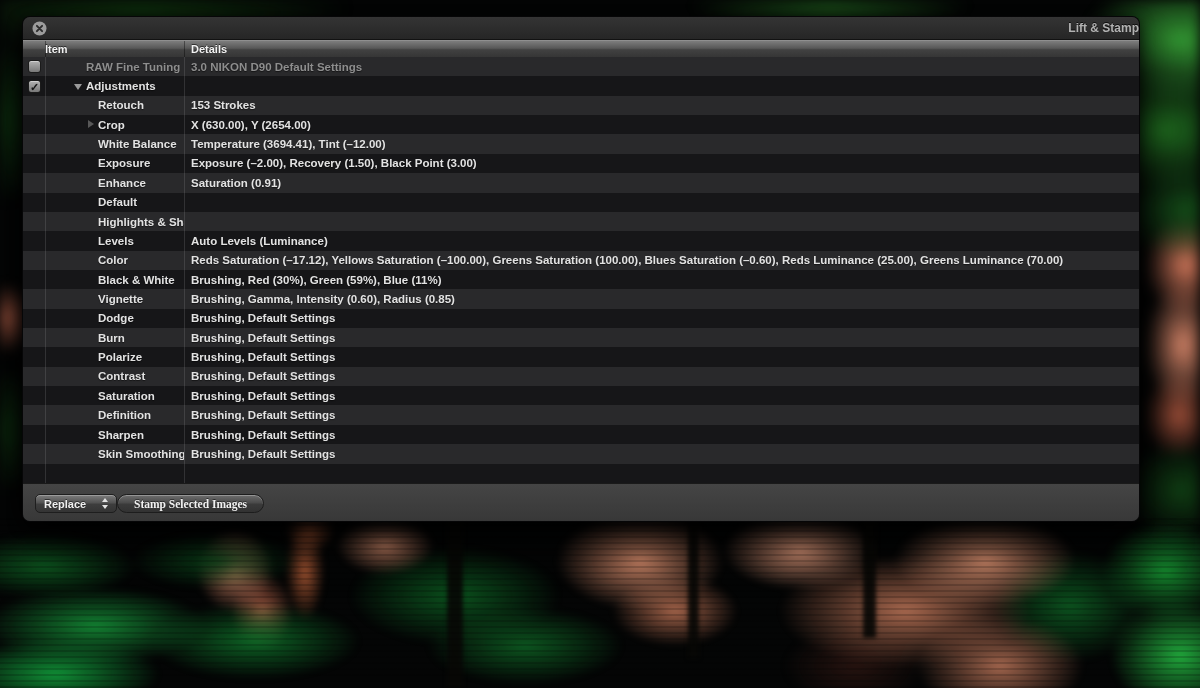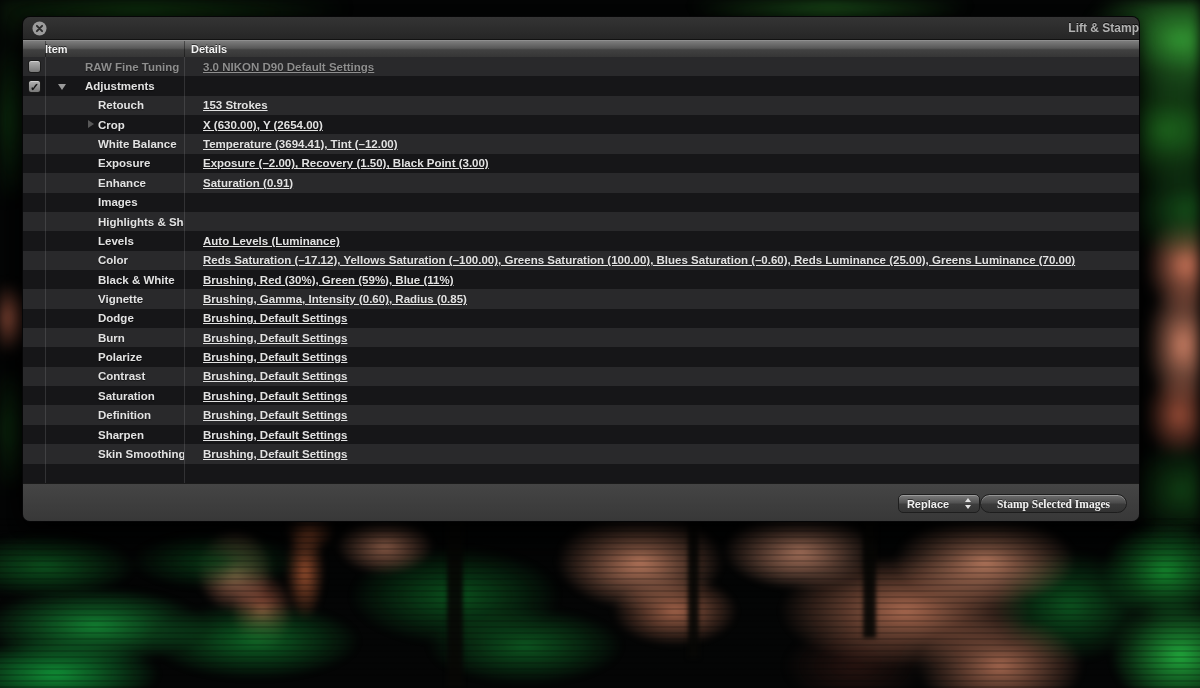--- a/index.html
+++ b/index.html
@@ -80,41 +80,41 @@
   .hc-item  { width:139px; flex:none; }
   .hc-details { flex:1; padding-left:7px; }
 
   .body { position:relative; height:426px; background:#161618; overflow:hidden; }
   .row { display:flex; align-items:center; height:19.36px; font-size:11.5px; font-weight:bold;
     color:#e2e2e2; text-shadow:0 1px 1px rgba(0,0,0,.5); }
   .row:nth-child(odd) { background:#29292b; }
   .cell { overflow:hidden; white-space:nowrap; }
   .c-check { width:22px; flex:none; padding-left:5px; display:flex; align-items:center; }
   .c-item  { width:139px; flex:none; display:flex; align-items:center; }
-  .c-item.indent-1 { padding-left:13px;gap:15px; }
+  .c-item.indent-1 { padding-left:29px; }
   .c-item.indent-2 { padding-left:41px; }
-  .c-details { flex:1; padding-left:19px;text-decoration:underline; }
+  .c-details { flex:1; padding-left:7px; }
   .dim { color:#8e8e8e; }
 
   .cb { width:13px; height:13px; border-radius:3px; flex:none;
     background:linear-gradient(#b2b2b2,#787878); border:1px solid #1b1b1b;
     box-shadow:inset 0 1px 0 rgba(255,255,255,.4);
     font-size:11px; line-height:12px; text-align:center; color:#161616;
     text-shadow:none; font-weight:bold; }
   .disc { width:12px; flex:none; position:relative; height:10px; }
   .disc.down::before { content:''; position:absolute; left:0; top:3px;
     border-left:4.5px solid transparent; border-right:4.5px solid transparent;
     border-top:6px solid #9a9a9a; }
   .disc.right::before { content:''; position:absolute; left:2px; top:0;
     border-top:4.5px solid transparent; border-bottom:4.5px solid transparent;
     border-left:6px solid #585858; }
 
   .footer { height:40px; background:linear-gradient(#454545,#373737);
     border-top:1px solid #1a1a1a; display:flex; align-items:center;
-    justify-content:flex-end; padding:0 12px; }
+    justify-content:flex-start; padding:0 12px; }
   .popup { width:82px; height:19px; border-radius:5px; display:flex; align-items:center;
     background:linear-gradient(180deg,#7d7d7d 0%,#535353 45%,#3d3d3d 55%,#343434 100%);
     border:1px solid #1e1e1e; box-shadow:inset 0 1px 0 rgba(255,255,255,.25);
     font-size:11px; font-weight:bold; color:#f0f0f0; text-shadow:0 -1px 0 rgba(0,0,0,.5);
     padding-left:8px; cursor:default; }
   .arrows { position:relative; width:9px; height:12px; margin-left:auto; margin-right:6px; }
   .arrows::before { content:''; position:absolute; left:1px; top:0;
     border-left:3.5px solid transparent; border-right:3.5px solid transparent;
     border-bottom:4.5px solid #e3e3e3; }
   .arrows::after { content:''; position:absolute; left:1px; top:7px;
@@ -213,21 +213,21 @@
         <div class="cell c-item indent-2">
           <span class="disc"></span>
           <span>Enhance</span>
         </div>
         <div class="cell c-details">Saturation (0.91)</div>
       </div>
       <div class="row">
         <div class="cell c-check"></div>
         <div class="cell c-item indent-2">
           <span class="disc"></span>
-          <span>Images</span>
+          <span>Default</span>
         </div>
       </div>
       <div class="row">
         <div class="cell c-check"></div>
         <div class="cell c-item indent-2">
           <span class="disc"></span>
           <span>Highlights &amp; Shadows</span>
         </div>
       </div>
       <div class="row">

